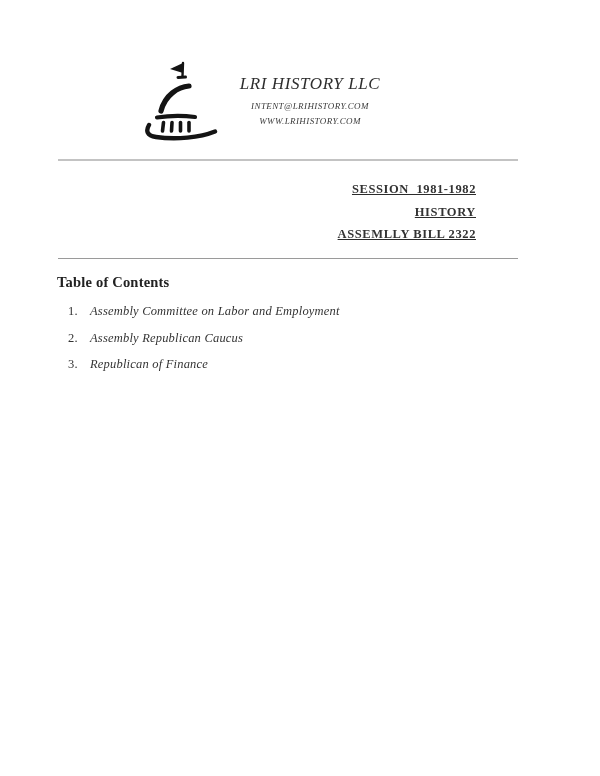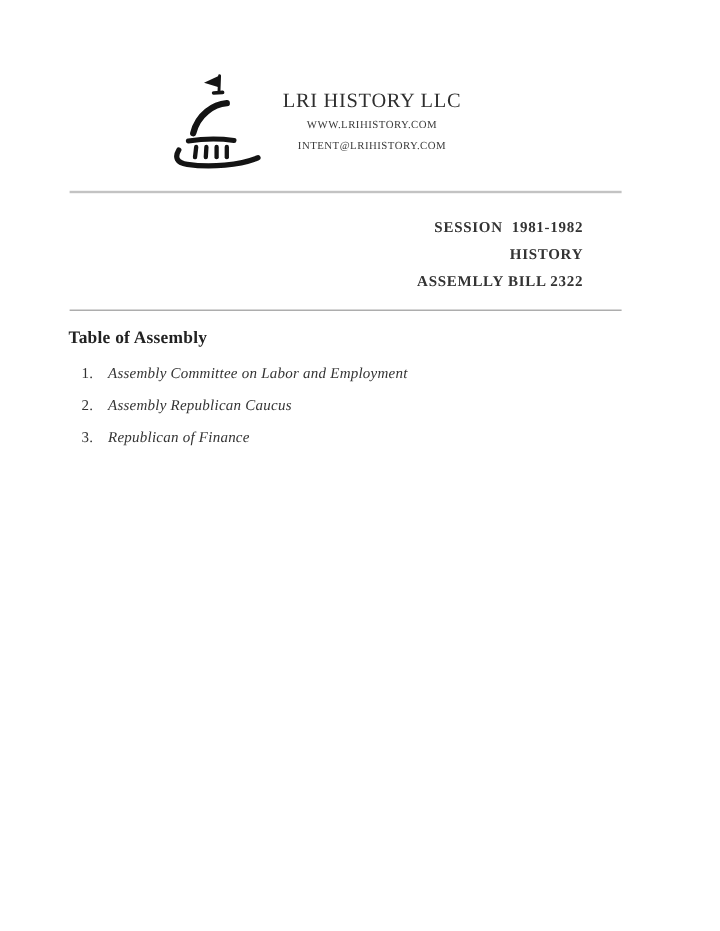--- a/index.html
+++ b/index.html
@@ -22,20 +22,21 @@
     left: 144px; top: 60px;
     width: 76px; height: 82px;
   }
   .logo svg { width: 100%; height: 100%; }
 
   .letterhead-text {
     position: absolute;
     left: 210px; top: 74px;
     width: 200px;
     text-align: center;
+    font-style: italic;
   }
   .company-name {
     font-size: 17px;
     letter-spacing: 0.6px;
     color: #2e2e2e;
     font-weight: 400;
     white-space: nowrap;
   }
   .contact-line {
     font-size: 9px;
@@ -56,22 +57,23 @@
   .rule-bottom {
     position: absolute;
     left: 58px; top: 258px;
     width: 460px; height: 1px;
     background: #9a9a9a;
   }
 
   
   .session-block {
     position: absolute;
-    right: 114px; top: 178px;
+    right: 124px; top: 178px;
     text-align: right;
+    text-decoration: underline;
   }
   .session-block div {
     font-weight: bold;
     font-size: 12.5px;
     line-height: 22.5px;
     letter-spacing: 0.6px;
     color: #333333;
     white-space: pre;
   }
 
@@ -123,34 +125,34 @@
       <path d="M28,62.5 L27.5,71" stroke="#141414" stroke-width="3.6" stroke-linecap="round"></path>
       <path d="M36.5,62.5 L36.5,71" stroke="#141414" stroke-width="3.6" stroke-linecap="round"></path>
       <path d="M45,62.5 L45,71" stroke="#141414" stroke-width="3.6" stroke-linecap="round"></path>
 
       <path d="M5,65 C1.5,71 3,75.5 12,77 C32,80 56,77.5 71,71.5" stroke="#141414" stroke-width="4.4" stroke-linecap="round"></path>
     </svg>
   </div>
 
   <div class="letterhead-text">
     <div class="company-name">LRI HISTORY LLC</div>
+    <div class="contact-line first">INTENT@LRIHISTORY.COM</div>
     <div class="contact-line">WWW.LRIHISTORY.COM</div>
-    <div class="contact-line first">INTENT@LRIHISTORY.COM</div>
   </div>
 
   <div class="rule-top"></div>
   <div class="rule-bottom"></div>
 
   <div class="session-block">
     <div>SESSION  1981-1982</div>
     <div>HISTORY</div>
     <div>ASSEMLLY BILL 2322</div>
   </div>
 
-  <div class="toc-title">Table of Assembly</div>
+  <div class="toc-title">Table of Contents</div>
 
   <div class="toc-list">
     <div class="toc-item">
       <span class="toc-num">1.</span>
       <span class="toc-label">Assembly Committee on Labor and Employment</span>
     </div>
     <div class="toc-item">
       <span class="toc-num">2.</span>
       <span class="toc-label">Assembly Republican Caucus</span>
     </div>

